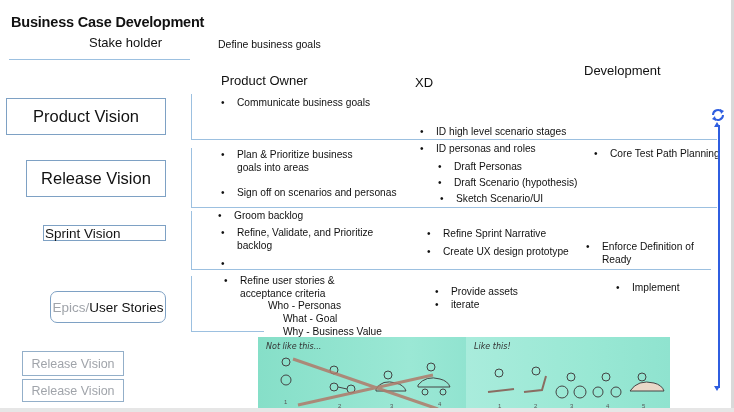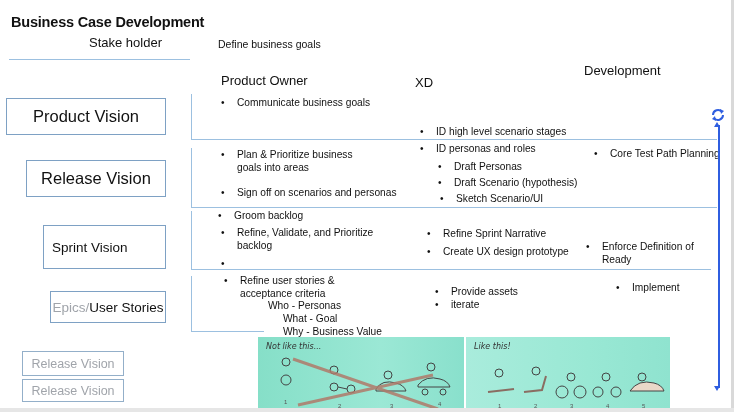--- a/index.html
+++ b/index.html
@@ -19,43 +19,43 @@
   .col-xd { left: 415px; top: 75px; }
   .col-dev { left: 584px; top: 63px; }
 
   .stage-box {
     border: 1.3px solid #7ea1c4; background: #fff;
     display: flex; align-items: center; justify-content: center;
     box-sizing: border-box; white-space: nowrap; text-align: center;
   }
   .sb-product { left: 6px; top: 98px; width: 160px; height: 37px; font-size: 16.5px; }
   .sb-release { left: 26px; top: 160px; width: 140px; height: 37px; font-size: 16.5px; }
-  .sb-sprint  { left: 43px; top: 225px; width: 123px; height: 44px; font-size: 13.5px; justify-content: flex-start; padding-left: 8px; }
-  .sb-epics   { left: 50px; top: 291px; width: 116px; height: 32px; font-size: 13.5px; }
+  .sb-sprint  { left: 43px; top: 225px; width: 123px; height: 16px; font-size: 13.5px; justify-content: flex-start; padding-left: 1px; }
+  .sb-epics   { left: 50px; top: 291px; width: 116px; height: 32px; font-size: 13.5px; border-radius: 7px; }
   .sb-epics .muted { color: #a0a4aa; }
   .sb-rv1 { left: 22px; top: 351px; width: 102px; height: 25px; font-size: 12.5px; color: #a0a4aa; border-color: #93afc9; }
   .sb-rv2 { left: 22px; top: 379px; width: 102px; height: 23px; font-size: 12.5px; color: #a0a4aa; border-color: #93afc9; }
 
   .row-bracket {
     border-left: 1.3px solid #9cc0e0;
     border-bottom: 1.5px solid #9cc0e0;
     box-sizing: border-box;
   }
   .rb1 { left: 191px; top: 94px; width: 526px; height: 46px; }
   .rb2 { left: 191px; top: 148px; width: 526px; height: 60px; }
   .rb3 { left: 191px; top: 211px; width: 520px; height: 59px; }
   .rb4 { left: 191px; top: 276px; width: 73px; height: 56px; }
 
   .b { font-size: 10.2px; line-height: 13px; display: flex; white-space: nowrap; }
   .b .dot { width: 16px; flex: none; }
   .b .txt { white-space: pre-line; }
   .sub { font-size: 10.2px; line-height: 13px; white-space: nowrap; }
 
   .img-panel { top: 337px; height: 75px; background: #8fe3cf; overflow: hidden; }
-  .img-left { left: 258px; width: 206px; background: linear-gradient(90deg,#86dfc8,#9be8d5 60%,#89e0cc); }
+  .img-left { left: 258px; width: 206px; background: linear-gradient(90deg,#86dfc8,#9be8d5 60%,#89e0cc); padding-left: 46px; }
   .img-right { left: 466px; width: 204px; background: linear-gradient(90deg,#a9ecdc,#99e8d4 60%,#8fe3cf); }
   .img-caption { font-family: "DejaVu Sans", sans-serif; font-size: 8px; color: #333; position: absolute; left: 8px; top: 5px; font-style: italic; }
   .num { position: absolute; font-size: 6px; color: #555; }
 
   .vline { left: 718px; top: 125px; width: 1.5px; height: 263px; background: #2f5ee0; }
   .arrow-up { left: 714px; top: 122px; width: 0; height: 0; border-left: 3px solid transparent; border-right: 3px solid transparent; border-bottom: 5px solid #2f5ee0; }
   .arrow-down { left: 714px; top: 386px; width: 0; height: 0; border-left: 3px solid transparent; border-right: 3px solid transparent; border-top: 5px solid #2f5ee0; }
   .cycle { left: 710px; top: 107px; }
   .scroll-edge { left: 731px; top: 0; width: 3px; height: 412px; background: #d9d9d9; }
   .bottom-edge { left: 0; top: 408px; width: 734px; height: 4px; background: #e6e6e6; }

